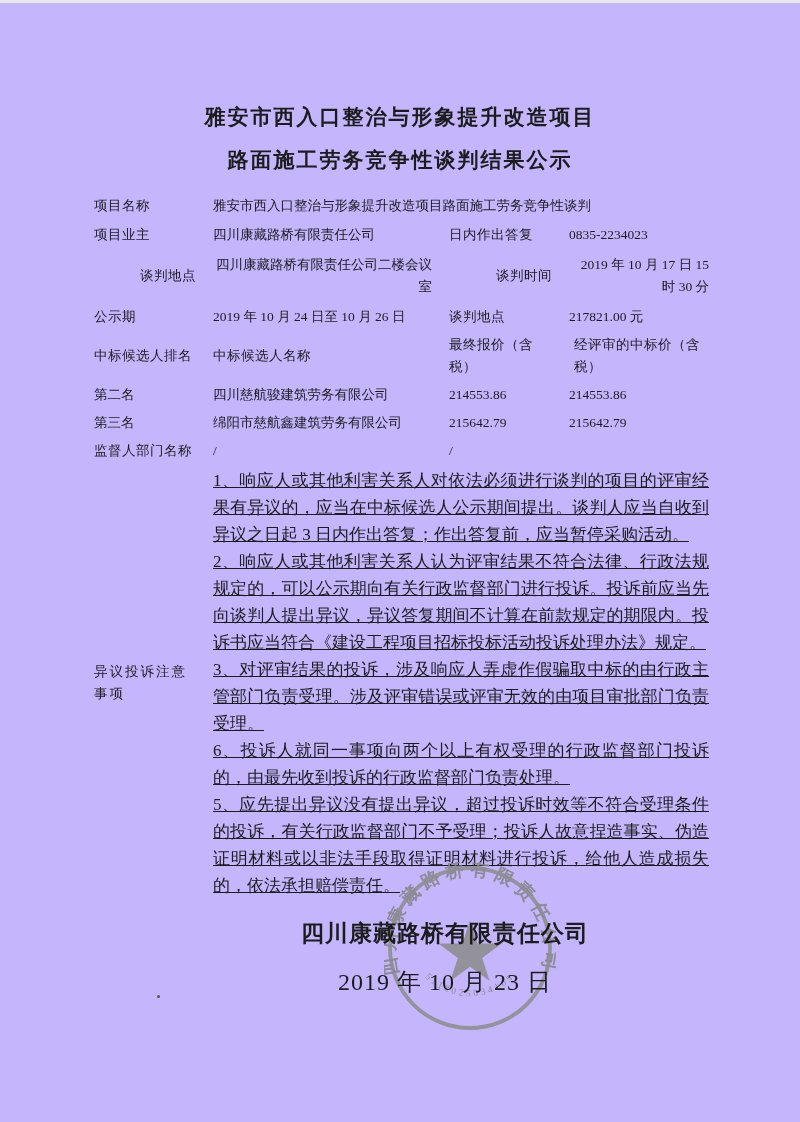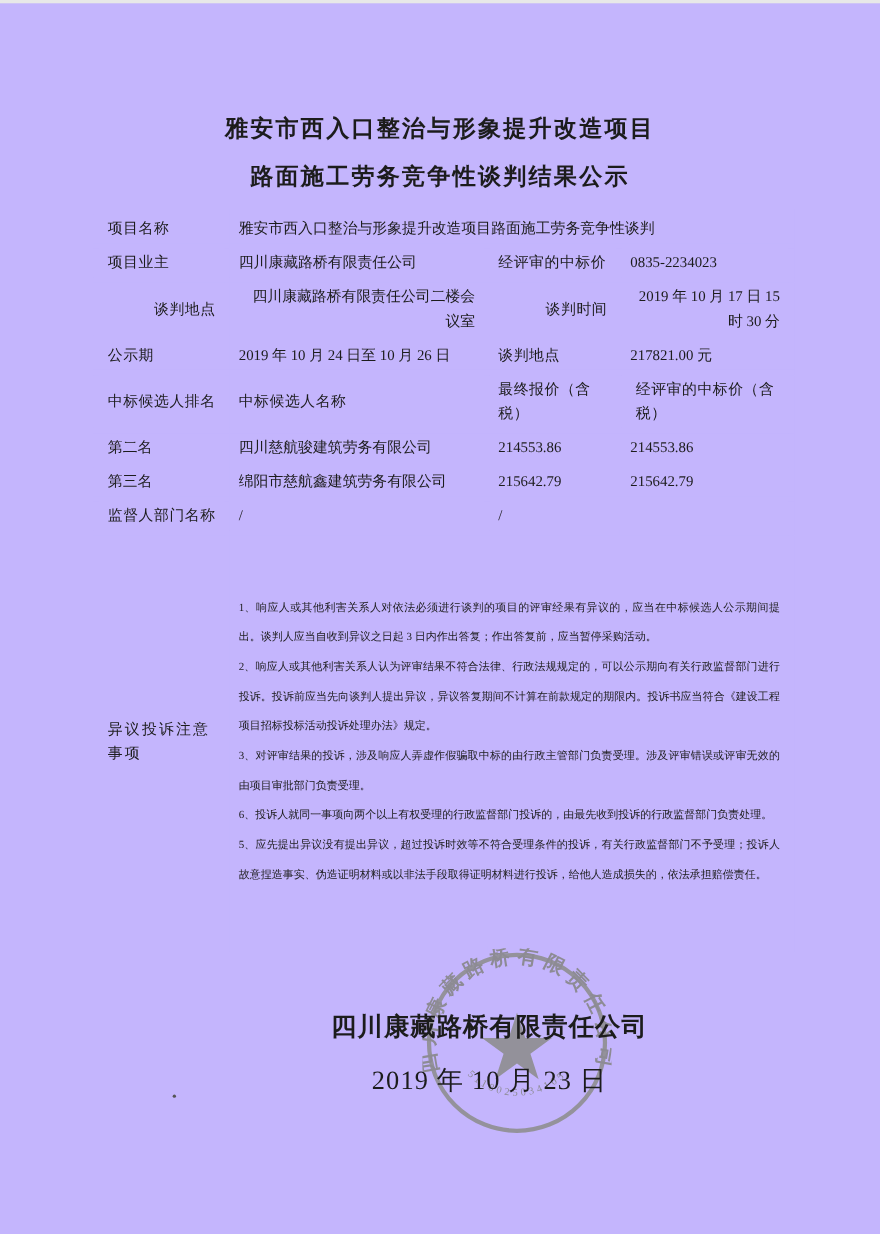--- a/index.html
+++ b/index.html
@@ -14,35 +14,35 @@
   .title-line{font-size:21px; font-weight:bold; letter-spacing:2px; line-height:26px;}
   .title-line + .title-line{margin-top:17px;}
 
   
   table.doc{
     position:absolute; left:85px; top:187px; width:632px;
     border-collapse:collapse; table-layout:fixed;
     font-size:13.5px;
   }
   table.doc td{
-    border:5px solid #c4b5fd;
+    border:1px solid #c4b5fd;
     padding:2px 8px;
     vertical-align:middle;
     line-height:22px;
     overflow:hidden;
   }
   td.label{letter-spacing:0.5px;}
   tr.r30{height:30px;} tr.r29{height:29px;} tr.r53{height:53px;text-align:right;}
   tr.r28{height:28px;} tr.r27{height:27px;} tr.rnotice{height:378px;}
   td.notice-label{letter-spacing:2px; line-height:26px;}
   td.notice-body{
     vertical-align:top; padding:5px 10px 4px 10px;
     text-align:justify;
   }
-  td.notice-body p{margin:0; line-height:27px; font-size:10px;}
+  td.notice-body p{margin:0; line-height:27px; font-size:17px;text-decoration:underline;}
 
   
   .footer{position:absolute; left:90px; width:710px; text-align:center; z-index:3;}
   .footer-company{top:915px; font-size:23px; font-weight:bold; letter-spacing:1px;}
   .footer-date{top:963px; font-size:24px; letter-spacing:1px;}
 
   
   .stamp{position:absolute; left:384px; top:859px; width:172px; height:172px; z-index:2; opacity:0.88;}
   .stamp text{fill:#868686; font-family:"Liberation Serif","DejaVu Serif",serif;}
   .ring-text{font-size:21px; letter-spacing:6.5px; font-weight:bold;}
@@ -68,21 +68,21 @@
         <col style="width:157px">
     </colgroup>
     <tbody>
       <tr class="r30">
         <td class="label">项目名称</td>
         <td colspan="3">雅安市西入口整治与形象提升改造项目路面施工劳务竞争性谈判</td>
       </tr>
       <tr class="r29">
         <td class="label">项目业主</td>
         <td>四川康藏路桥有限责任公司</td>
-        <td class="label">经评审的中标价</td>
+        <td class="label">日内作出答复</td>
         <td>0835-2234023</td>
       </tr>
       <tr class="r53">
         <td class="label">谈判地点</td>
         <td>四川康藏路桥有限责任公司二楼会议室</td>
         <td class="label">谈判时间</td>
         <td>2019 年 10 月 17 日 15 时 30 分</td>
       </tr>
       <tr class="r29">
         <td class="label">公示期</td>

